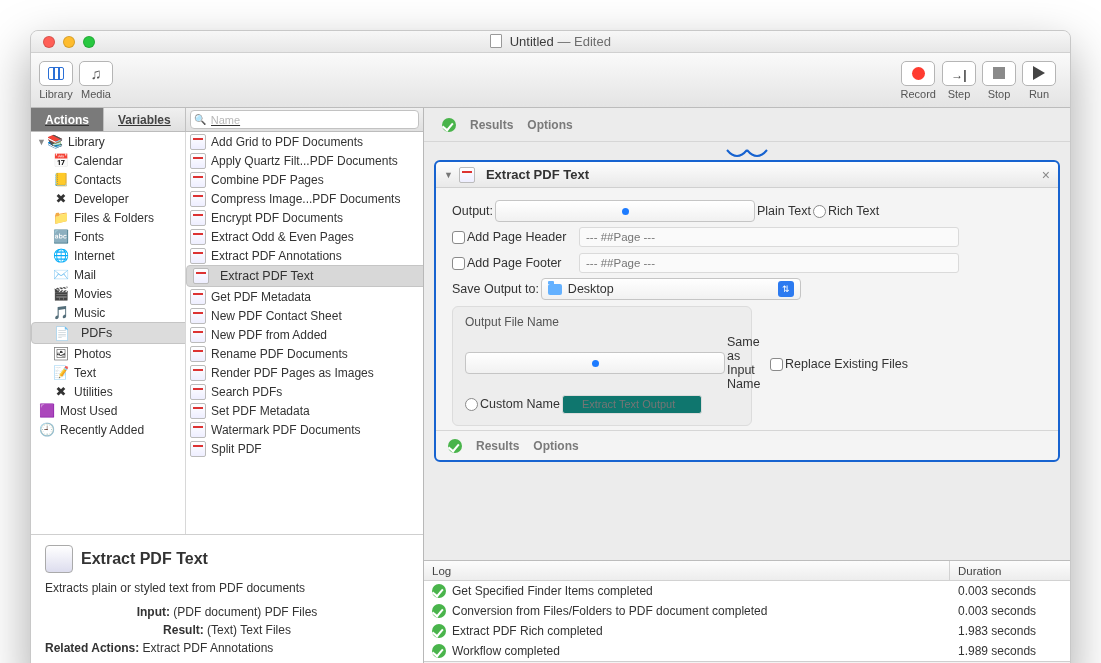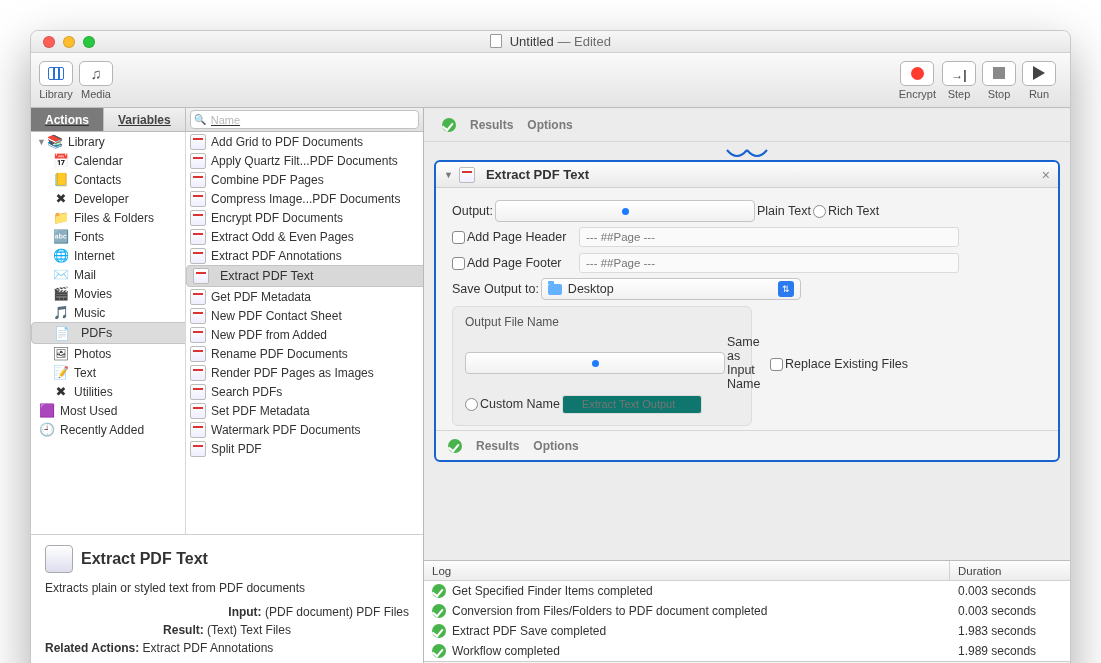--- a/index.html
+++ b/index.html
@@ -137,21 +137,21 @@
       </div>
       <span>Media</span>
     </div>
     <div class="spacer"></div>
     <div class="tbgroup">
         <div class="row">
           <div class="tbbtn">
             <span class="reddot"></span>
           </div>
         </div>
-        <span>Encrypt</span>
+        <span>Record</span>
       </div>
     <div class="tbgroup">
         <div class="row">
           <div class="tbbtn">
             <span class="stepicon"></span>
           </div>
         </div>
         <span>Step</span>
       </div>
     <div class="tbgroup">
@@ -320,21 +320,21 @@
               <span>Split PDF</span>
             </div>
           </div>
       </div>
       <div class="infopanel">
         <h3>
             <span class="bigicn"></span>
             <span>Extract PDF Text</span>
           </h3>
         <div>Extracts plain or styled text from PDF documents</div>
-        <div style="margin-top:6px;text-align:right"><span class="lbl">Input:</span> <span>(PDF document) PDF Files</span></div>
+        <div style="margin-top:6px;text-align:center"><span class="lbl">Input:</span> <span>(PDF document) PDF Files</span></div>
         <div style="text-align:center"><span class="lbl">Result:</span> <span>(Text) Text Files</span></div>
         <div><span class="lbl">Related Actions:</span> <span>Extract PDF Annotations</span></div>
       </div>
       <div class="leftfoot">
         <span>✿▾</span>
         <span>⌄</span>
       </div>
     </div>
 
     <div class="rightpane">
@@ -426,21 +426,21 @@
             <div class="logrow">
               <div class="c1">
                 <span class="greendot"></span>
                 <span>Conversion from Files/Folders to PDF document completed</span>
               </div>
               <div class="c2">0.003 seconds</div>
             </div>
             <div class="logrow">
               <div class="c1">
                 <span class="greendot"></span>
-                <span>Extract PDF Save completed</span>
+                <span>Extract PDF Rich completed</span>
               </div>
               <div class="c2">1.983 seconds</div>
             </div>
             <div class="logrow">
               <div class="c1">
                 <span class="greendot"></span>
                 <span>Workflow completed</span>
               </div>
               <div class="c2">1.989 seconds</div>
             </div>

